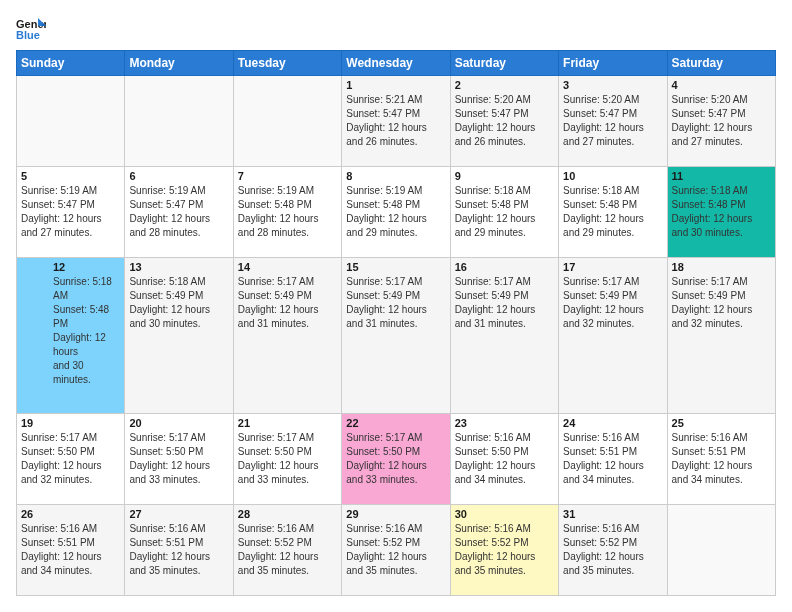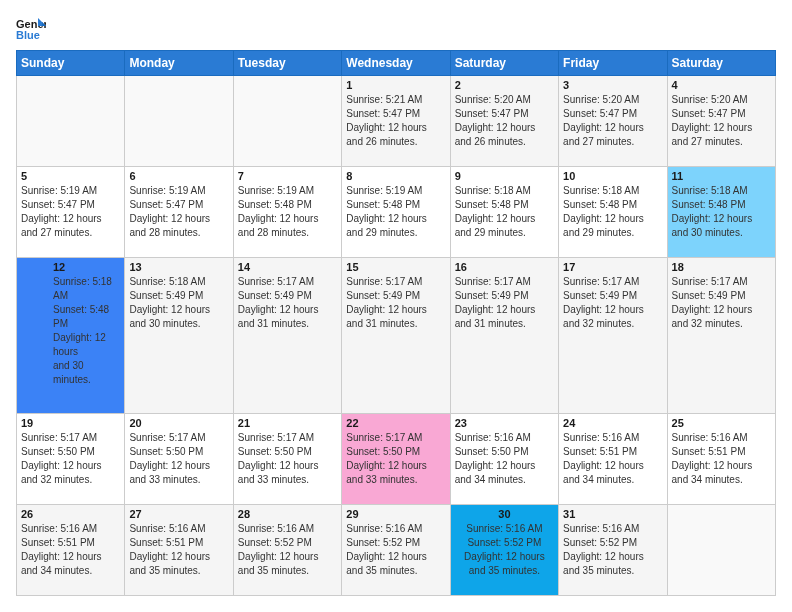--- a/index.html
+++ b/index.html
@@ -196,30 +196,30 @@
 Daylight: 12 hours
 and 29 minutes.</div>
           </td>
           <td style="background: rgb(255, 255, 255); margin-top: 44px;">
             <span class="day-num">10</span>
             <div class="day-info" style="white-space: pre-line;">Sunrise: 5:18 AM
 Sunset: 5:48 PM
 Daylight: 12 hours
 and 29 minutes.</div>
           </td>
-          <td style="background: #7dd3fc;">
+          <td style="background: #14b8a6;">
             <span class="day-num">11</span>
             <div class="day-info" style="white-space: pre-line;">Sunrise: 5:18 AM
 Sunset: 5:48 PM
 Daylight: 12 hours
 and 30 minutes.</div>
           </td>
         </tr>
         <tr>
-          <td style="background: #3b82f6; padding-left: 36px;">
+          <td style="background: #7dd3fc; padding-left: 36px;">
             <span class="day-num">12</span>
             <div class="day-info" style="white-space: pre-line;">Sunrise: 5:18 AM
 Sunset: 5:48 PM
 Daylight: 12 hours
 and 30 minutes.</div>
           </td>
           <td style="background: rgb(245, 245, 245);">
             <span class="day-num">13</span>
             <div class="day-info" style="white-space: pre-line;">Sunrise: 5:18 AM
 Sunset: 5:49 PM
@@ -335,21 +335,21 @@
 Daylight: 12 hours
 and 35 minutes.</div>
           </td>
           <td style="background: rgb(245, 245, 245);">
             <span class="day-num">29</span>
             <div class="day-info" style="white-space: pre-line;">Sunrise: 5:16 AM
 Sunset: 5:52 PM
 Daylight: 12 hours
 and 35 minutes.</div>
           </td>
-          <td style="background: #0ea5e9; text-align: center;">
+          <td style="background: #fef9c3;">
             <span class="day-num">30</span>
             <div class="day-info" style="white-space: pre-line;">Sunrise: 5:16 AM
 Sunset: 5:52 PM
 Daylight: 12 hours
 and 35 minutes.</div>
           </td>
           <td style="background: rgb(245, 245, 245); margin-top: 14px;">
             <span class="day-num">31</span>
             <div class="day-info" style="white-space: pre-line;">Sunrise: 5:16 AM
 Sunset: 5:52 PM

